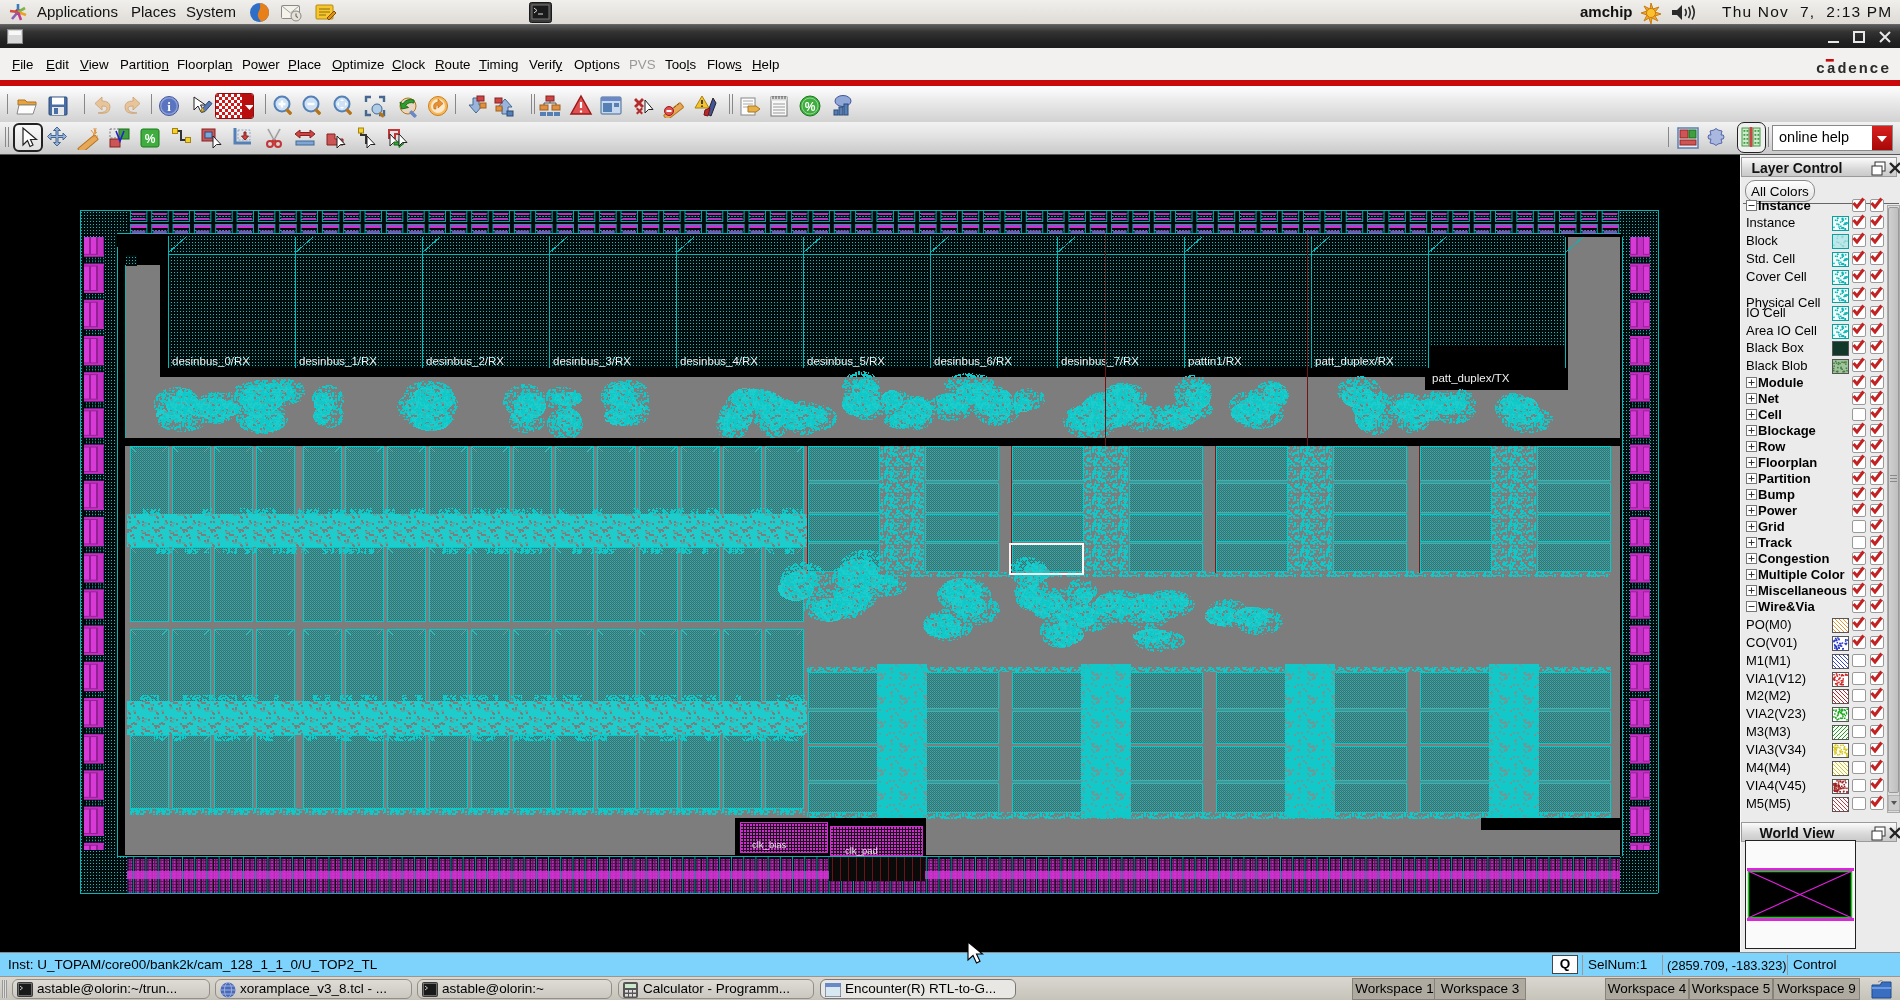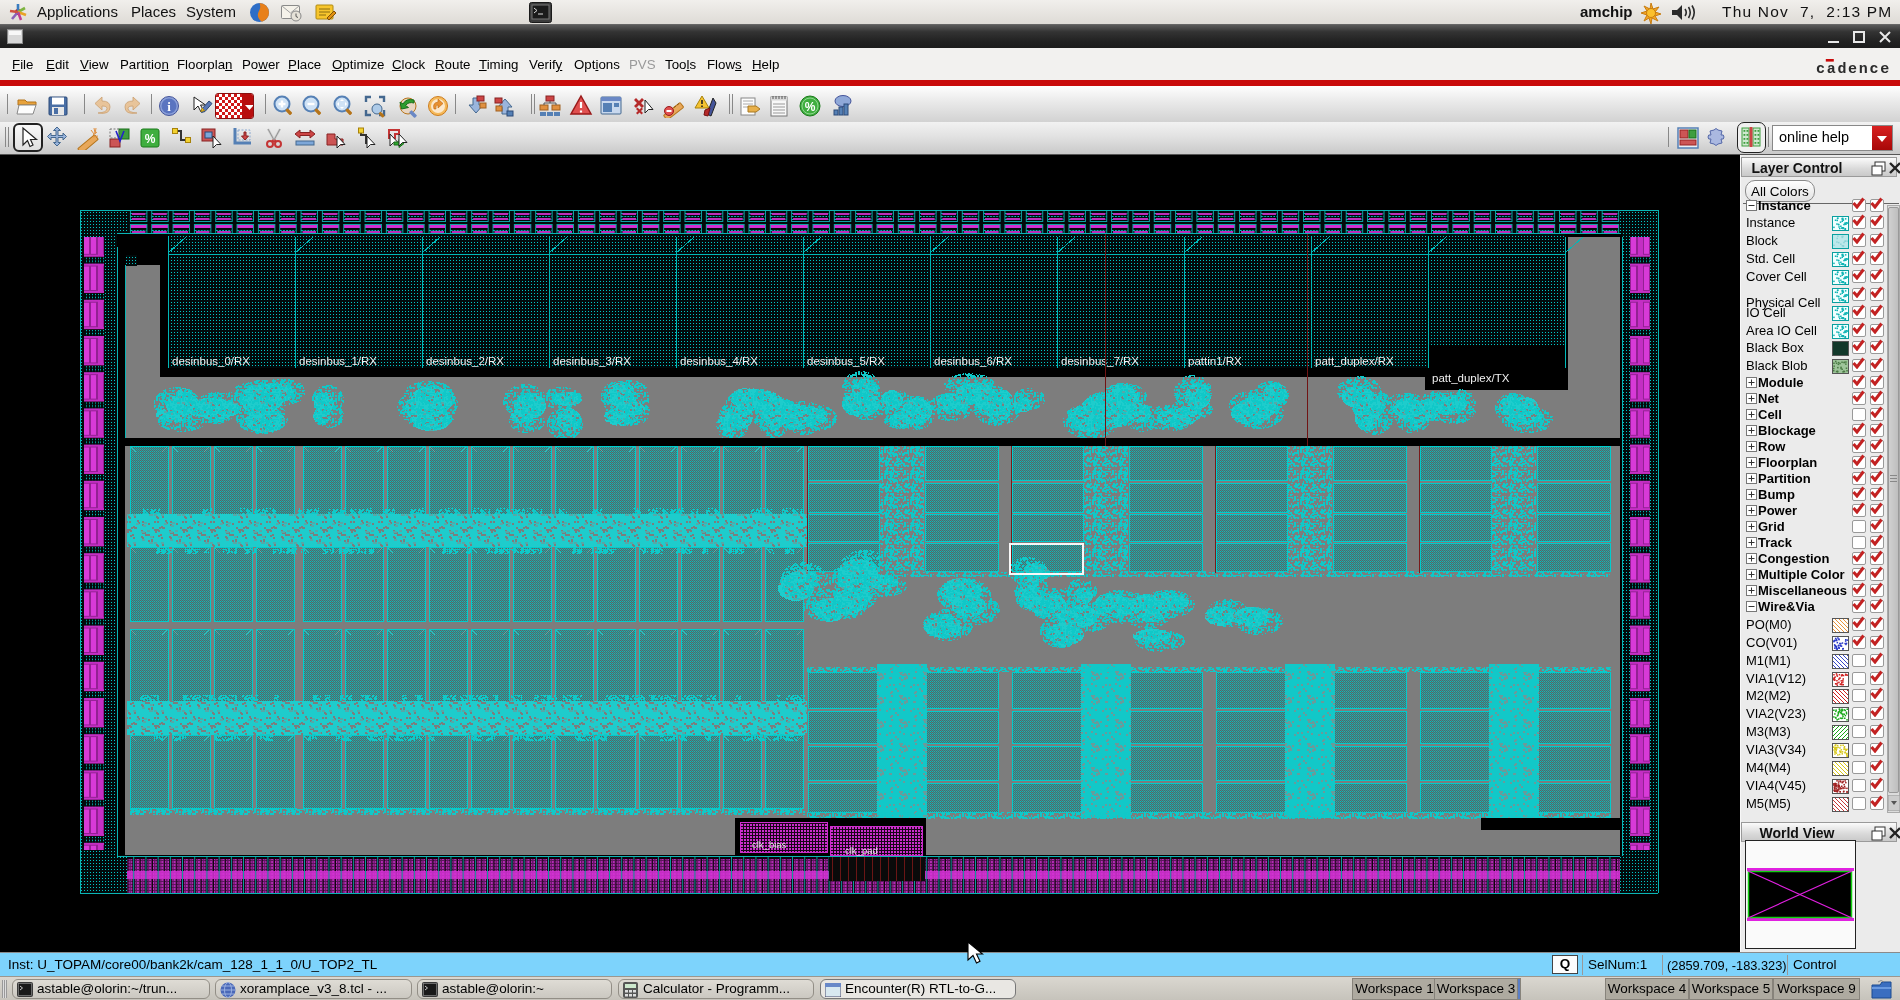--- a/index.html
+++ b/index.html
@@ -2404,21 +2404,21 @@
           <rect x="6" y="12" width="3" height="2.5"></rect>
           <rect x="10" y="12" width="3" height="2.5"></rect>
         </g>
       </svg>Calculator - Programm...</div>
     <div class="task" style="left:820px;width:196px;background:#e9e7e3;border-color:#777;"><svg class="abs" style="left:4px;top:3px" width="16" height="14">
         <rect width="16" height="14" fill="#d8e8f0" stroke="#446"></rect>
         <rect width="16" height="4" fill="#6888c8"></rect>
       </svg>Encounter(R) RTL-to-G...</div>
     <div class="wsb" style="left:1352px;width:85px;">Workspace 1</div>
     <div class="wsb" style="left:1437px;width:84px;background:#5a7ec6;color:#fff;">Workspace 2</div>
-    <div class="wsb" style="left:1434px;width:84px;">Workspace 3</div>
+    <div class="wsb" style="left:1434px;width:92px;">Workspace 3</div>
     <div class="wsb" style="left:1605px;width:84px;">Workspace 4</div>
     <div class="wsb" style="left:1689px;width:84px;">Workspace 5</div>
     <div class="wsb" style="left:1773px;width:87px;">Workspace 9</div>
     <svg class="abs" style="left:1870px;top:1px" width="24" height="22">
       <path d="M2 7 h8 l2 -3 h9 v16 h-19 Z" fill="#3a6ec0" stroke="#1a4a90"></path>
       <path d="M2 9 h19 v2 h-19 Z" fill="#6a9ae0"></path>
       <path d="M8 4 q3 -3 6 0" stroke="#888" fill="none"></path>
     </svg>
   </div>
 <svg class="abs" style="left:966px;top:941px" width="20" height="24">

